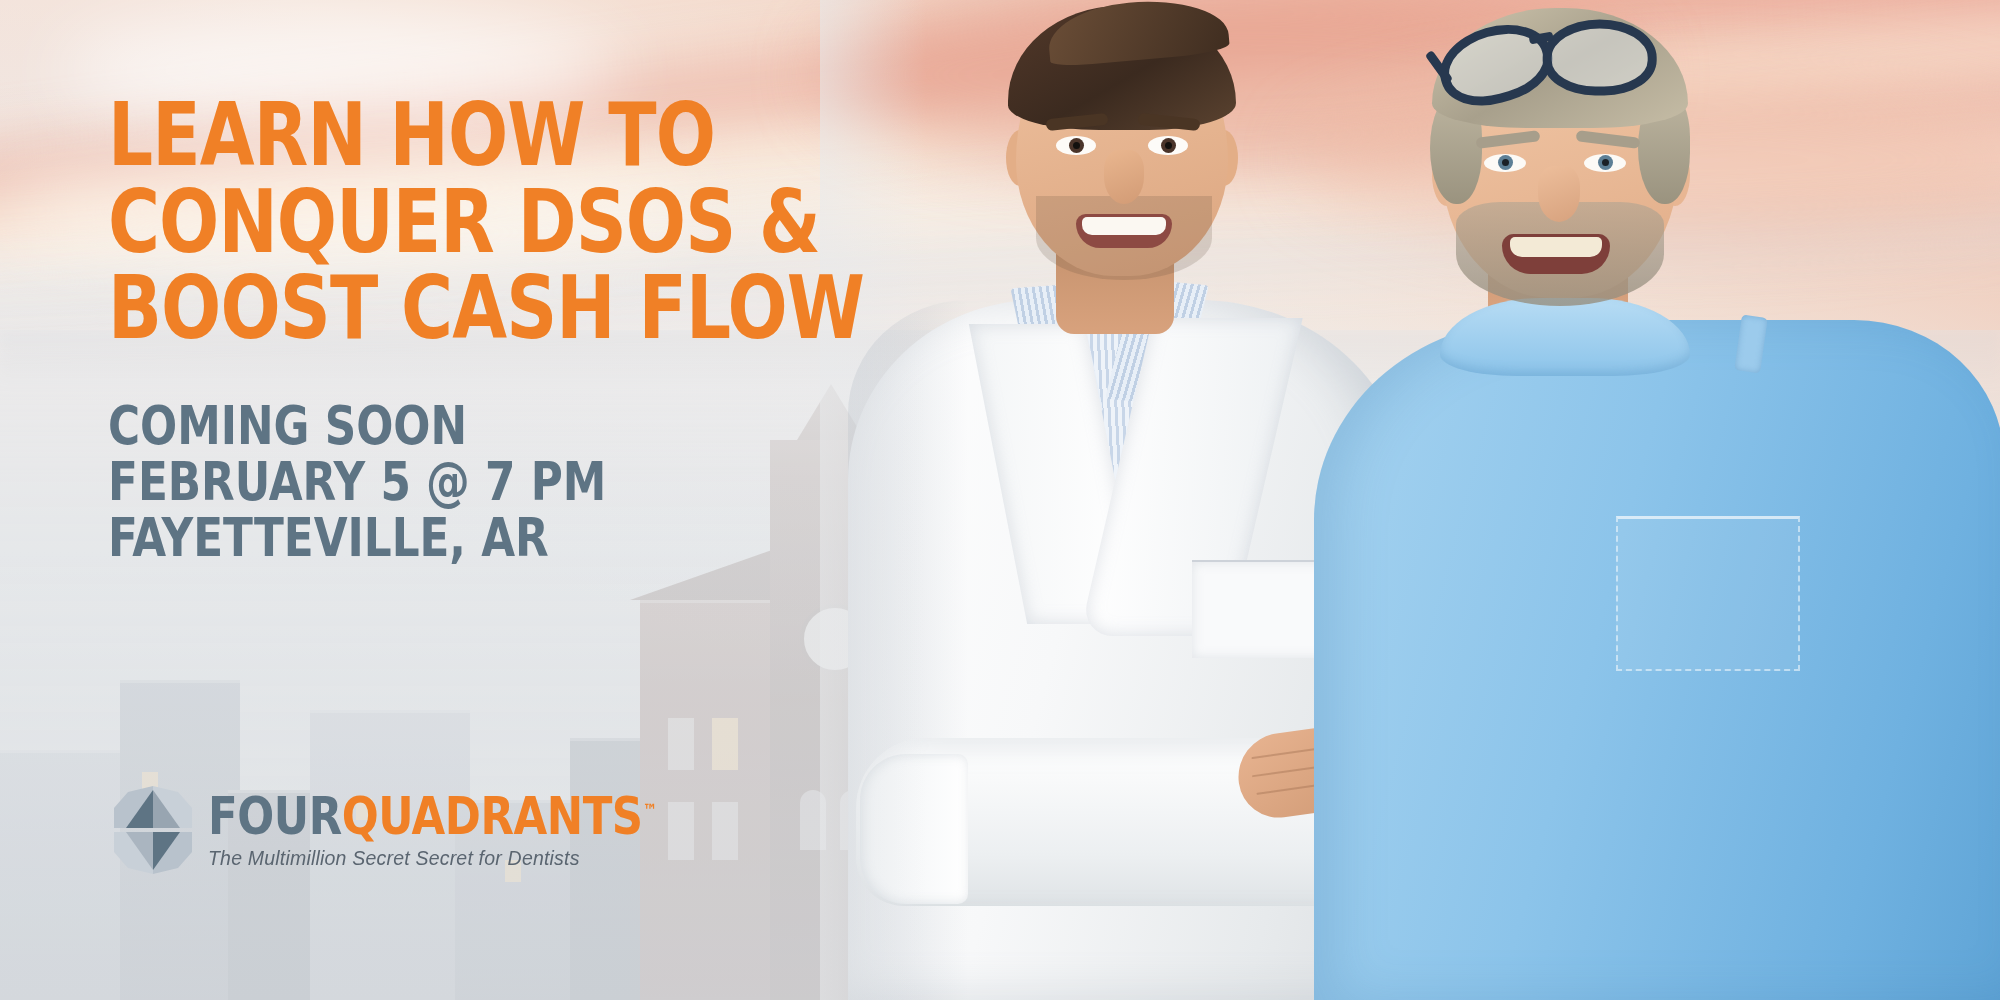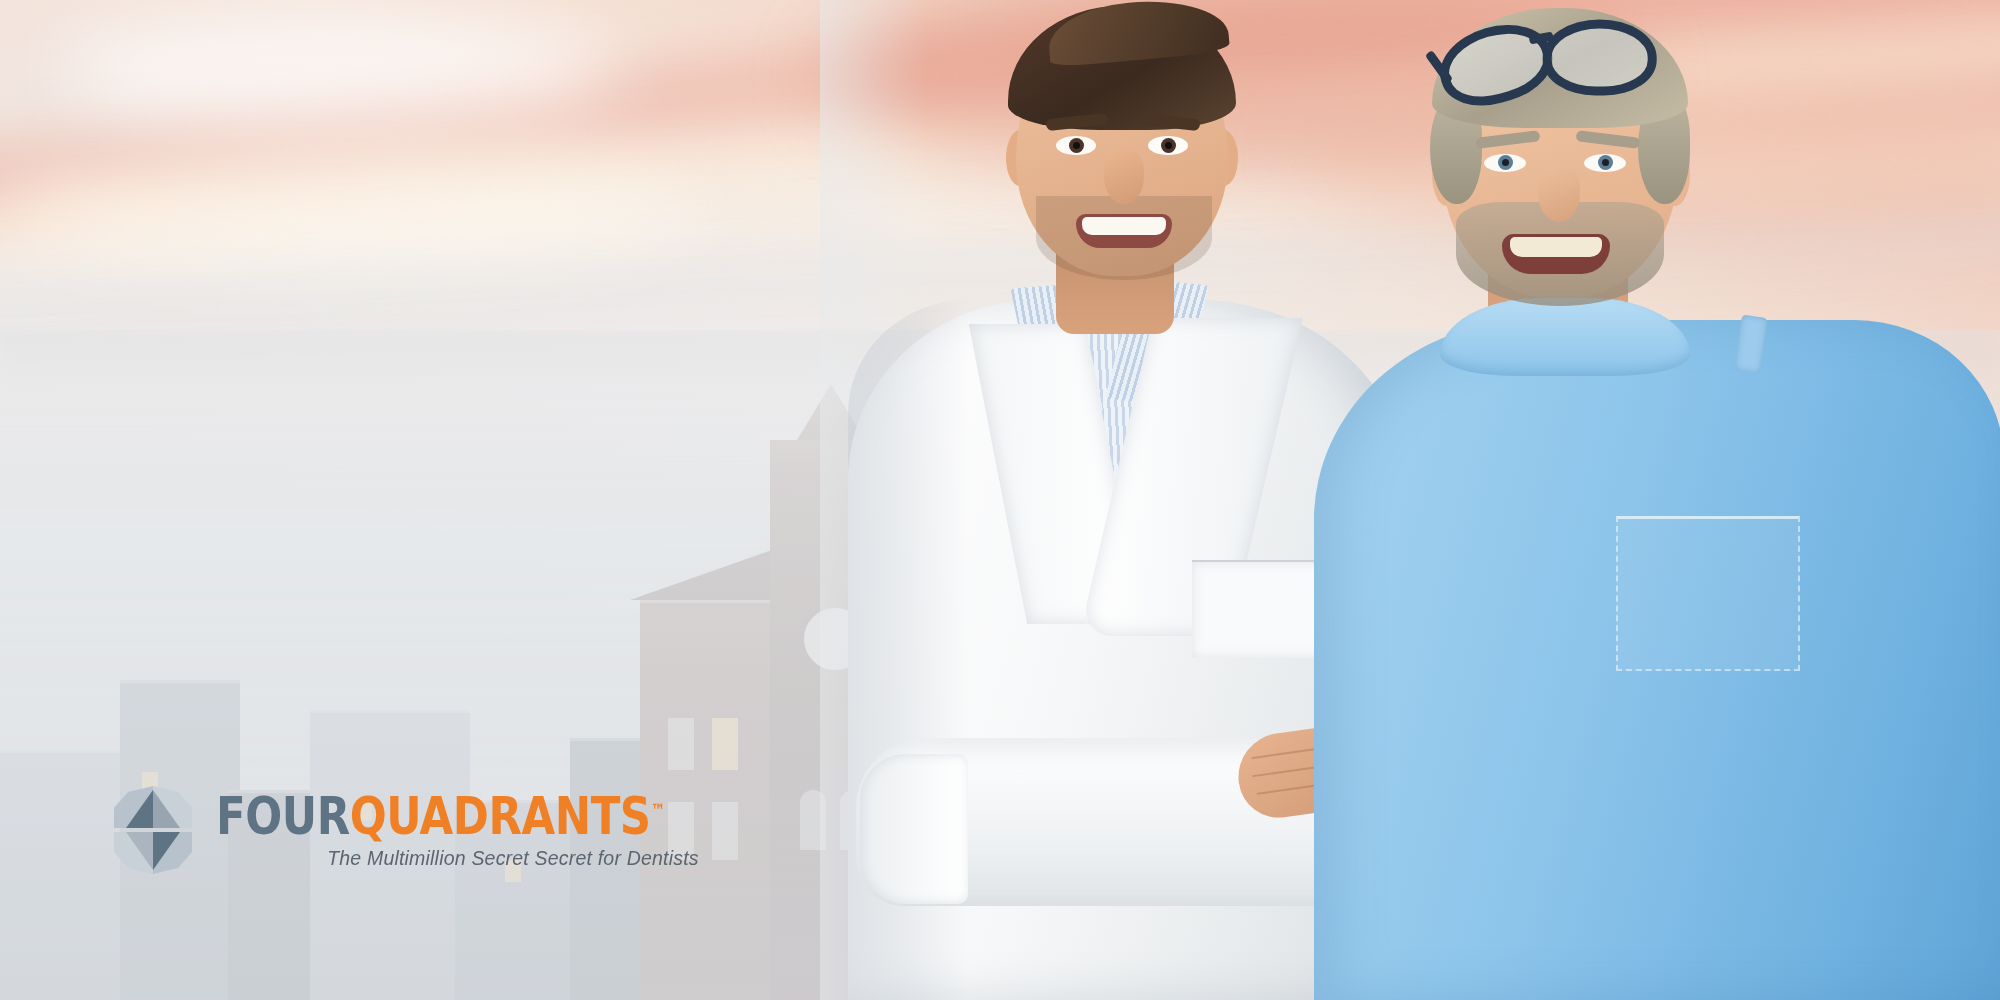--- a/index.html
+++ b/index.html
@@ -124,21 +124,21 @@
     transform-origin:left top;
   }
   .subhead .sl{display:block;white-space:nowrap;}
 
   
   .logo{
     position:absolute;left:110px;top:782px;
     display:flex;align-items:center;z-index:30;
   }
   .mark{position:relative;width:86px;height:96px;flex:0 0 auto;}
-  .logotext{margin-left:20px;text-align:right;}
+  .logotext{margin-left:12px;}
   .wordmark{
     font-family:"Liberation Sans Narrow","DejaVu Sans Condensed","Liberation Sans",sans-serif;
     font-weight:700;font-size:52px;line-height:1;
     letter-spacing:-.5px;
     transform:scaleX(.93);transform-origin:left center;
     white-space:nowrap;
   }
   .wordmark .w-four{color:#5E7484;}
   .wordmark .w-quad{color:#F08026;}
   .wordmark .w-tm{color:#F08026;font-size:17px;vertical-align:super;letter-spacing:0;}
@@ -485,20 +485,33 @@
         </div>
       <div class="noseB"></div>
       <div class="mouthB">
           <span class="teethB"></span>
         </div>
     </div>
 
     <div class="peopleSoft"></div>
   </div>
 
+  <div class="content">
+    <h1 class="headline">
+      <span class="hl">LEARN HOW TO</span>
+      <span class="hl">CONQUER DSOS &amp;</span>
+      <span class="hl">BOOST CASH FLOW</span>
+    </h1>
+
+    <div class="subhead">
+      <span class="sl">COMING SOON</span>
+      <span class="sl">FEBRUARY 5 @ 7 PM</span>
+      <span class="sl">FAYETTEVILLE, AR</span>
+    </div>
+  </div>
 
   <div class="logo">
     <div class="mark">
       <svg viewBox="0 0 86 96" width="86" height="96" aria-hidden="true">
 
         <path d="M43 4 L43 46 L4 46 L4 26 L18 10 Z" fill="#b8c2cc"></path>
         <path d="M43 8 L43 46 L16 46 Z" fill="#5E7484"></path>
 
         <path d="M43 4 L68 10 L82 26 L82 46 L43 46 Z" fill="#c8d0d8"></path>
         <path d="M43 8 L70 46 L43 46 Z" fill="#98a5b1"></path>

